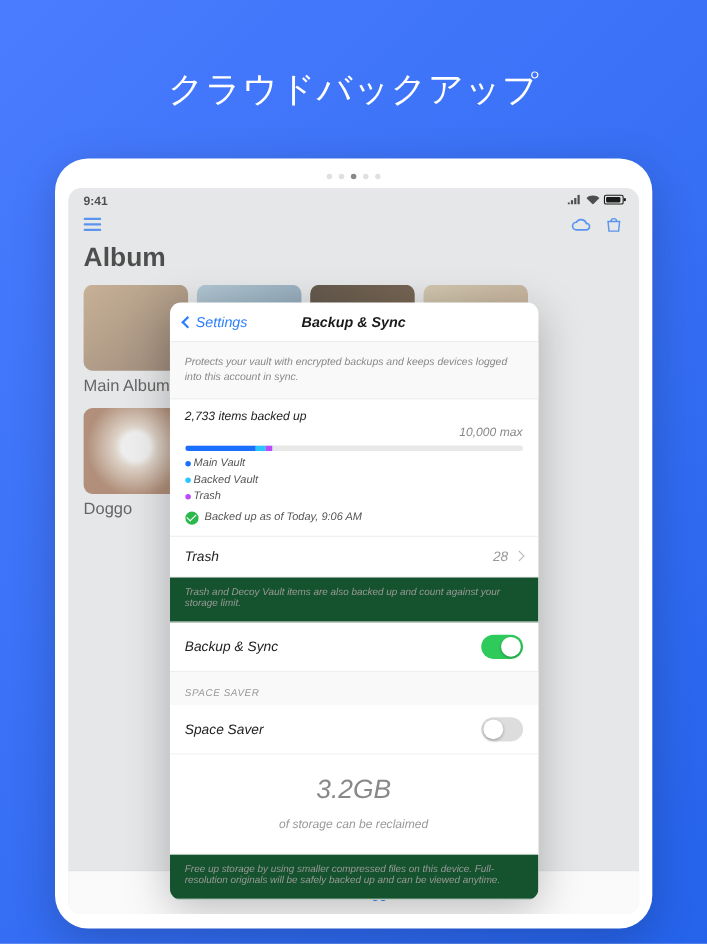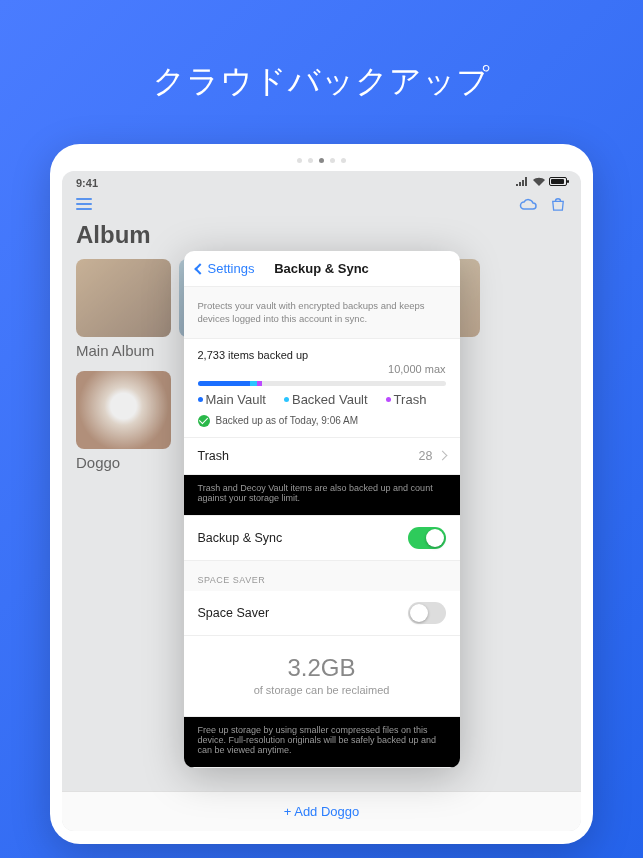--- a/index.html
+++ b/index.html
@@ -53,24 +53,25 @@
 .album-thumb.dog { background: radial-gradient(circle at 50% 45%,#fff 20%,#e8d8c8 30%,#a8785a 70%); }
 .album-label { font-size:15px; color:#3a3a3a; margin-top:5px; }
 .row2 { margin-top:12px; }
 .add-photos {
   position:absolute; bottom:0; left:0; right:0; text-align:center;
   padding:12px; color:#2b7fff; font-size:13px; font-weight:500;
   border-top:1px solid #e0e0e0; background:#fafafa;
 }
 
 .modal {
-  position:absolute; top:80px; left:50%; transform:translateX(-50%);
-  width:276px; background:#fff; border-radius:10px;
+  position:absolute; top:104px; left:50%; transform:translateX(-50%);
+  width:335px; background:#fff; border-radius:10px;
   box-shadow: 0 8px 40px rgba(0,0,0,0.25); overflow:hidden;
   font-size:12px;
+  font-style:italic;
 }
 .modal-nav {
   display:flex; align-items:center; position:relative;
   padding:10px 12px; border-bottom:1px solid #eee;
 }
 .back-btn { display:flex; align-items:center; color:#2b7fff; font-size:13px; cursor:pointer; }
 .chevron-left { width:8px; height:8px; border-left:2px solid #2b7fff; border-bottom:2px solid #2b7fff; transform:rotate(45deg); margin-right:4px; }
 .modal-title { position:absolute; left:0; right:0; text-align:center; font-size:13px; font-weight:600; color:#1a1a1a; pointer-events:none; }
 .desc {
   padding:12px 14px; font-size:9.5px; color:#888; line-height:1.4;
@@ -82,57 +83,57 @@
 }
 .storage-max { color:#888;margin-top:14px; }
 .progress-bar {
   height:5px; margin:2px 14px 6px; border-radius:3px; background:#e8e8e8;
   position:relative; overflow:hidden;
 }
 .seg { position:absolute; top:0; bottom:0; }
 .seg1 { left:0; width:21%; background:#1b6fff; }
 .seg2 { left:21%; width:3%; background:#2ac4ff; }
 .seg3 { left:24%; width:2%; background:#bb4aff; }
-.legend { display:flex; gap:18px; padding:0 14px 8px; font-size:13px; color:#555; }
+.legend { display:flex; gap:4px; padding:0 14px 8px; font-size:10px; color:#555;flex-direction:column; }
 .legend-item { display:flex; align-items:center; gap:3px; }
 .dot { width:5px; height:5px; border-radius:50%; }
 .d1{background:#1b6fff;} .d2{background:#2ac4ff;} .d3{background:#bb4aff;}
 .backup-status {
   display:flex; align-items:center; gap:6px; padding:0 14px 10px;
   font-size:10px; color:#555; border-bottom:1px solid #eee;
 }
 .check-circle { width:12px; height:12px; border-radius:50%; background:#2ab84a; display:flex; align-items:center; justify-content:center; }
 .check-circle::after { content:''; width:4px; height:7px; border-right:1.5px solid #fff; border-bottom:1.5px solid #fff; transform:rotate(45deg) translate(-1px,-1px);}
 .row {
   display:flex; justify-content:space-between; align-items:center;
   padding:11px 14px; border-bottom:1px solid #eee; font-size:12.5px; color:#222;
 }
 .row-value { color:#999; display:flex; align-items:center; gap:6px; }
 .chevron-right { width:7px; height:7px; border-right:1.5px solid #bbb; border-top:1.5px solid #bbb; transform:rotate(45deg); }
 .footer-note {
-  padding:8px 14px 12px; font-size:9px; color:#999; background:#000000;
+  padding:8px 14px 12px; font-size:9px; color:#999; background:#14532d;
   border-bottom:1px solid #eee;
 }
 .section-header {
   padding:14px 14px 6px; font-size:9px; color:#999; letter-spacing:0.5px;
   background:#f9f9f9; text-transform:uppercase;
 }
 .toggle {
   width:38px; height:22px; border-radius:11px; background:#ddd; position:relative; cursor:pointer;
 }
 .toggle::after {
   content:''; position:absolute; width:18px; height:18px; border-radius:50%;
   background:#fff; top:2px; left:2px; box-shadow:0 1px 3px rgba(0,0,0,0.3);
   transition:left 0.15s;
 }
 .toggle.on { background:#2ecb5b; }
 .toggle.on::after { left:18px; }
 .space-block { text-align:center; padding:18px 14px 20px; background:#fff; border-bottom:1px solid #eee; }
 .space-size { font-size:24px; color:#888; font-weight:300; }
-.space-sub { font-size:11px; color:#999; margin-top:2px; }
+.space-sub { font-size:11px; color:#999; margin-top:12px; }
 .sig { width:13px; height:9px; }
 .wifi { width:12px; height:9px; }
 .bat { width:18px; height:9px; border:1px solid #1a1a1a; border-radius:2px; position:relative; }
 .bat::after{content:'';position:absolute;right:-3px;top:2px;width:2px;height:3px;background:#1a1a1a;border-radius:1px;}
 .bat::before{content:'';position:absolute;left:1px;top:1px;bottom:1px;width:13px;background:#1a1a1a;border-radius:1px;}
 </style>
 </head>
 <body>
 
 <div class="hero-title">クラウドバックアップ</div>

